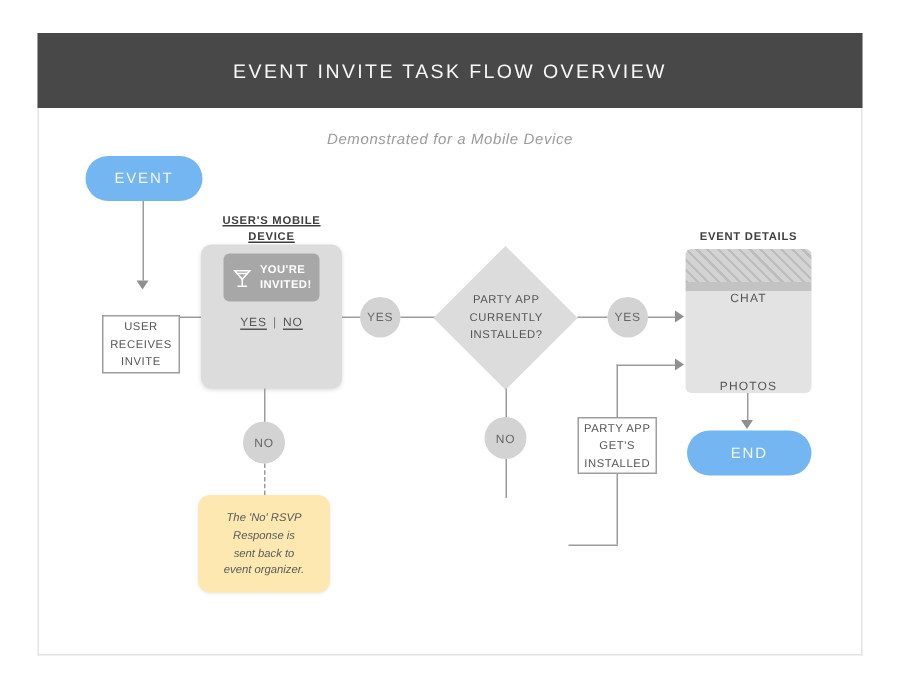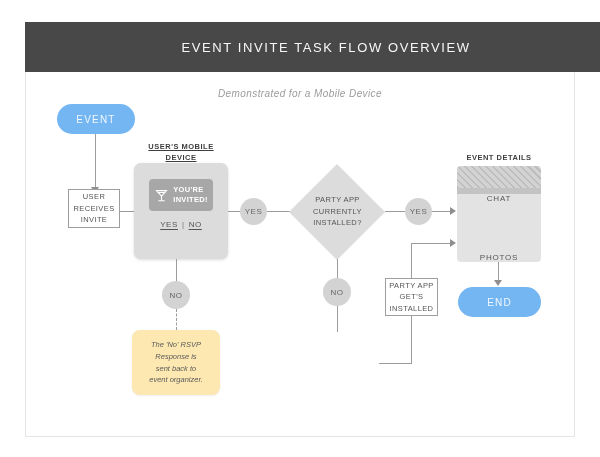--- a/index.html
+++ b/index.html
@@ -1,21 +1,21 @@
 <!DOCTYPE html>
 <html><head>
 <meta charset="utf-8">
 <style>
   html,body{margin:0;padding:0;background:#ffffff;}
   .canvas{position:relative;width:600px;height:457px;background:#ffffff;
           font-family:"Liberation Sans",sans-serif;overflow:hidden;}
   .frame{position:absolute;left:25px;top:22px;width:550px;height:415px;
          border:1px solid #e4e4e4;border-top:none;box-sizing:border-box;}
   .titlebar{position:absolute;left:25px;top:22px;width:550px;height:50px;background:#484848;
-            display:flex;align-items:center;justify-content:center;padding-left:26px;}
+            display:flex;align-items:center;justify-content:center;}
   .titlebar span{color:#f7f7f7;font-size:13px;letter-spacing:1.6px;}
   .subtitle{position:absolute;left:0;top:88px;width:600px;text-align:center;
             font-style:italic;font-size:10px;color:#9b9b9b;letter-spacing:0.4px;}
   .pill{position:absolute;background:#74b6f2;border-radius:15px;display:flex;
         align-items:center;justify-content:center;color:#f2f8ff;font-size:10px;
         letter-spacing:1.2px;}
   .box{position:absolute;background:#ffffff;border:1px solid #9e9e9e;box-sizing:border-box;
        display:flex;align-items:center;justify-content:center;text-align:center;
        font-size:7.5px;color:#555;letter-spacing:0.4px;line-height:1.55;white-space:pre-line;}
   .circle{position:absolute;width:28px;height:28px;border-radius:50%;background:#d3d3d3;
@@ -25,21 +25,21 @@
            transform:rotate(45deg);}
   .diamond-label{position:absolute;left:299px;top:194px;width:77px;text-align:center;
                  font-size:7.5px;color:#555;letter-spacing:0.4px;line-height:1.55;white-space:pre-line;}
   .note{position:absolute;background:#fce8b0;border-radius:8px;display:flex;align-items:center;
         justify-content:center;text-align:center;font-style:italic;font-size:7.5px;color:#5a5a5a;
         line-height:1.55;white-space:pre-line;box-shadow:0 1px 2px rgba(0,0,0,0.08);}
   .mockup{position:absolute;left:134px;top:163px;width:94px;height:96px;background:#dcdcdc;
           border-radius:7px;box-shadow:0 1px 3px rgba(0,0,0,0.15);text-align:center;}
   .mockup .tmn{margin-top:12px;font-style:italic;font-size:7.5px;color:#8f8f8f;
                line-height:1.45;letter-spacing:0.3px;white-space:pre-line;}
-  .notif{margin:16px auto 0;width:64px;height:32px;background:#a7a7a7;border-radius:4px;
+  .notif{margin:6px auto 0;width:64px;height:32px;background:#a7a7a7;border-radius:4px;
          display:flex;align-items:center;justify-content:center;gap:4px;}
   .notif .txt{color:#ffffff;font-size:7.5px;font-weight:bold;letter-spacing:0.3px;
               line-height:1.35;text-align:left;white-space:pre-line;}
   .yesno{margin-top:9px;font-size:8px;color:#555;letter-spacing:0.6px;}
   .yesno .u{text-decoration:underline;text-underline-offset:2px;}
   .yesno .sep{margin:0 4px;color:#777;}
   .shape-label{position:absolute;text-align:center;font-size:7.5px;font-weight:bold;color:#3f3f3f;
                letter-spacing:0.5px;line-height:1.5;white-space:pre-line;}
   .ed-box{position:absolute;left:457px;top:166px;width:84px;height:96px;background:#e3e3e3;
           border-radius:4px;overflow:hidden;}
@@ -68,21 +68,21 @@
   </div>
 
   <div class="subtitle">Demonstrated for a Mobile Device</div>
 
   <div class="pill" style="left:57px;top:104px;width:78px;height:30px;">
     <span>EVENT</span>
   </div>
   <div class="line-v" style="left:95px;top:134px;height:53px;"></div>
   <div class="arrow-down" style="left:91px;top:187px;"></div>
 
-  <div class="box" style="left:68px;top:189px;width:52px;height:39px;">USER
+  <div class="box" style="left:68px;top:210px;width:52px;height:39px;">USER
 RECEIVES
 INVITE</div>
   <div class="line-h" style="left:120px;top:211px;width:14px;"></div>
 
   <div class="shape-label" style="left:130px;top:141px;width:102px;text-decoration:underline;">USER'S MOBILE
 DEVICE</div>
 
   <div class="mockup">
     <div class="notif">
       <span style="display:flex;">

